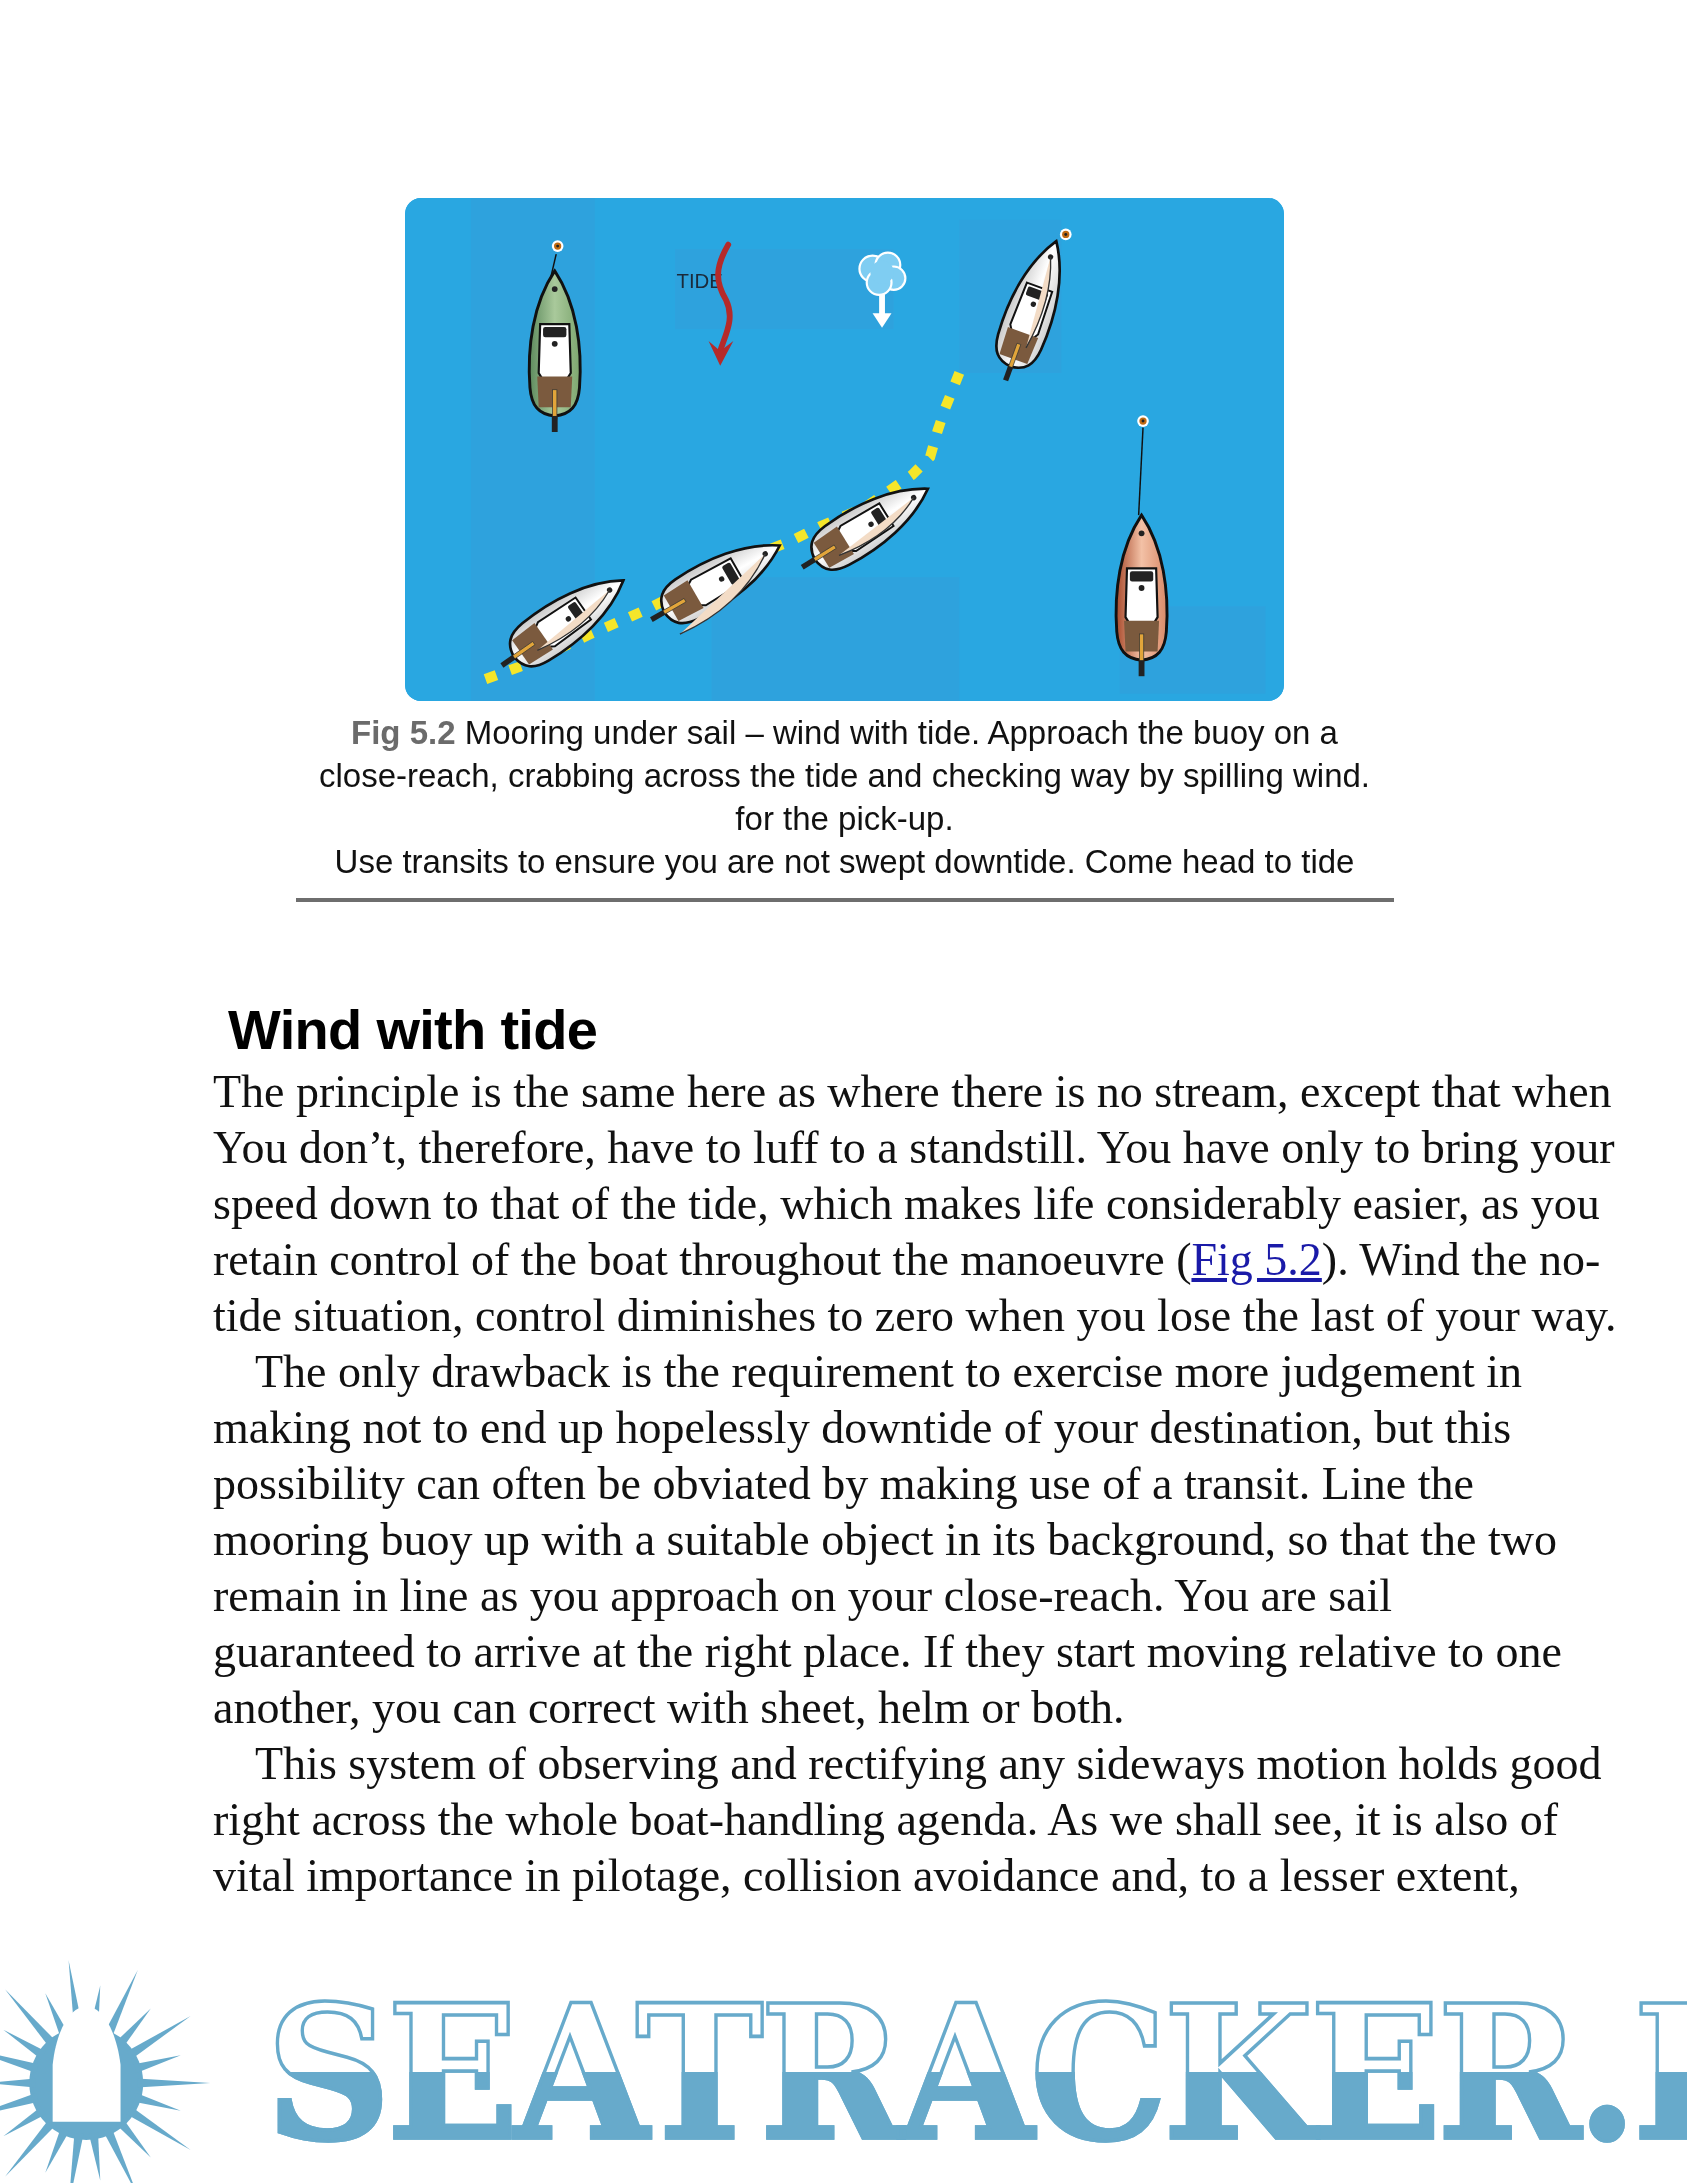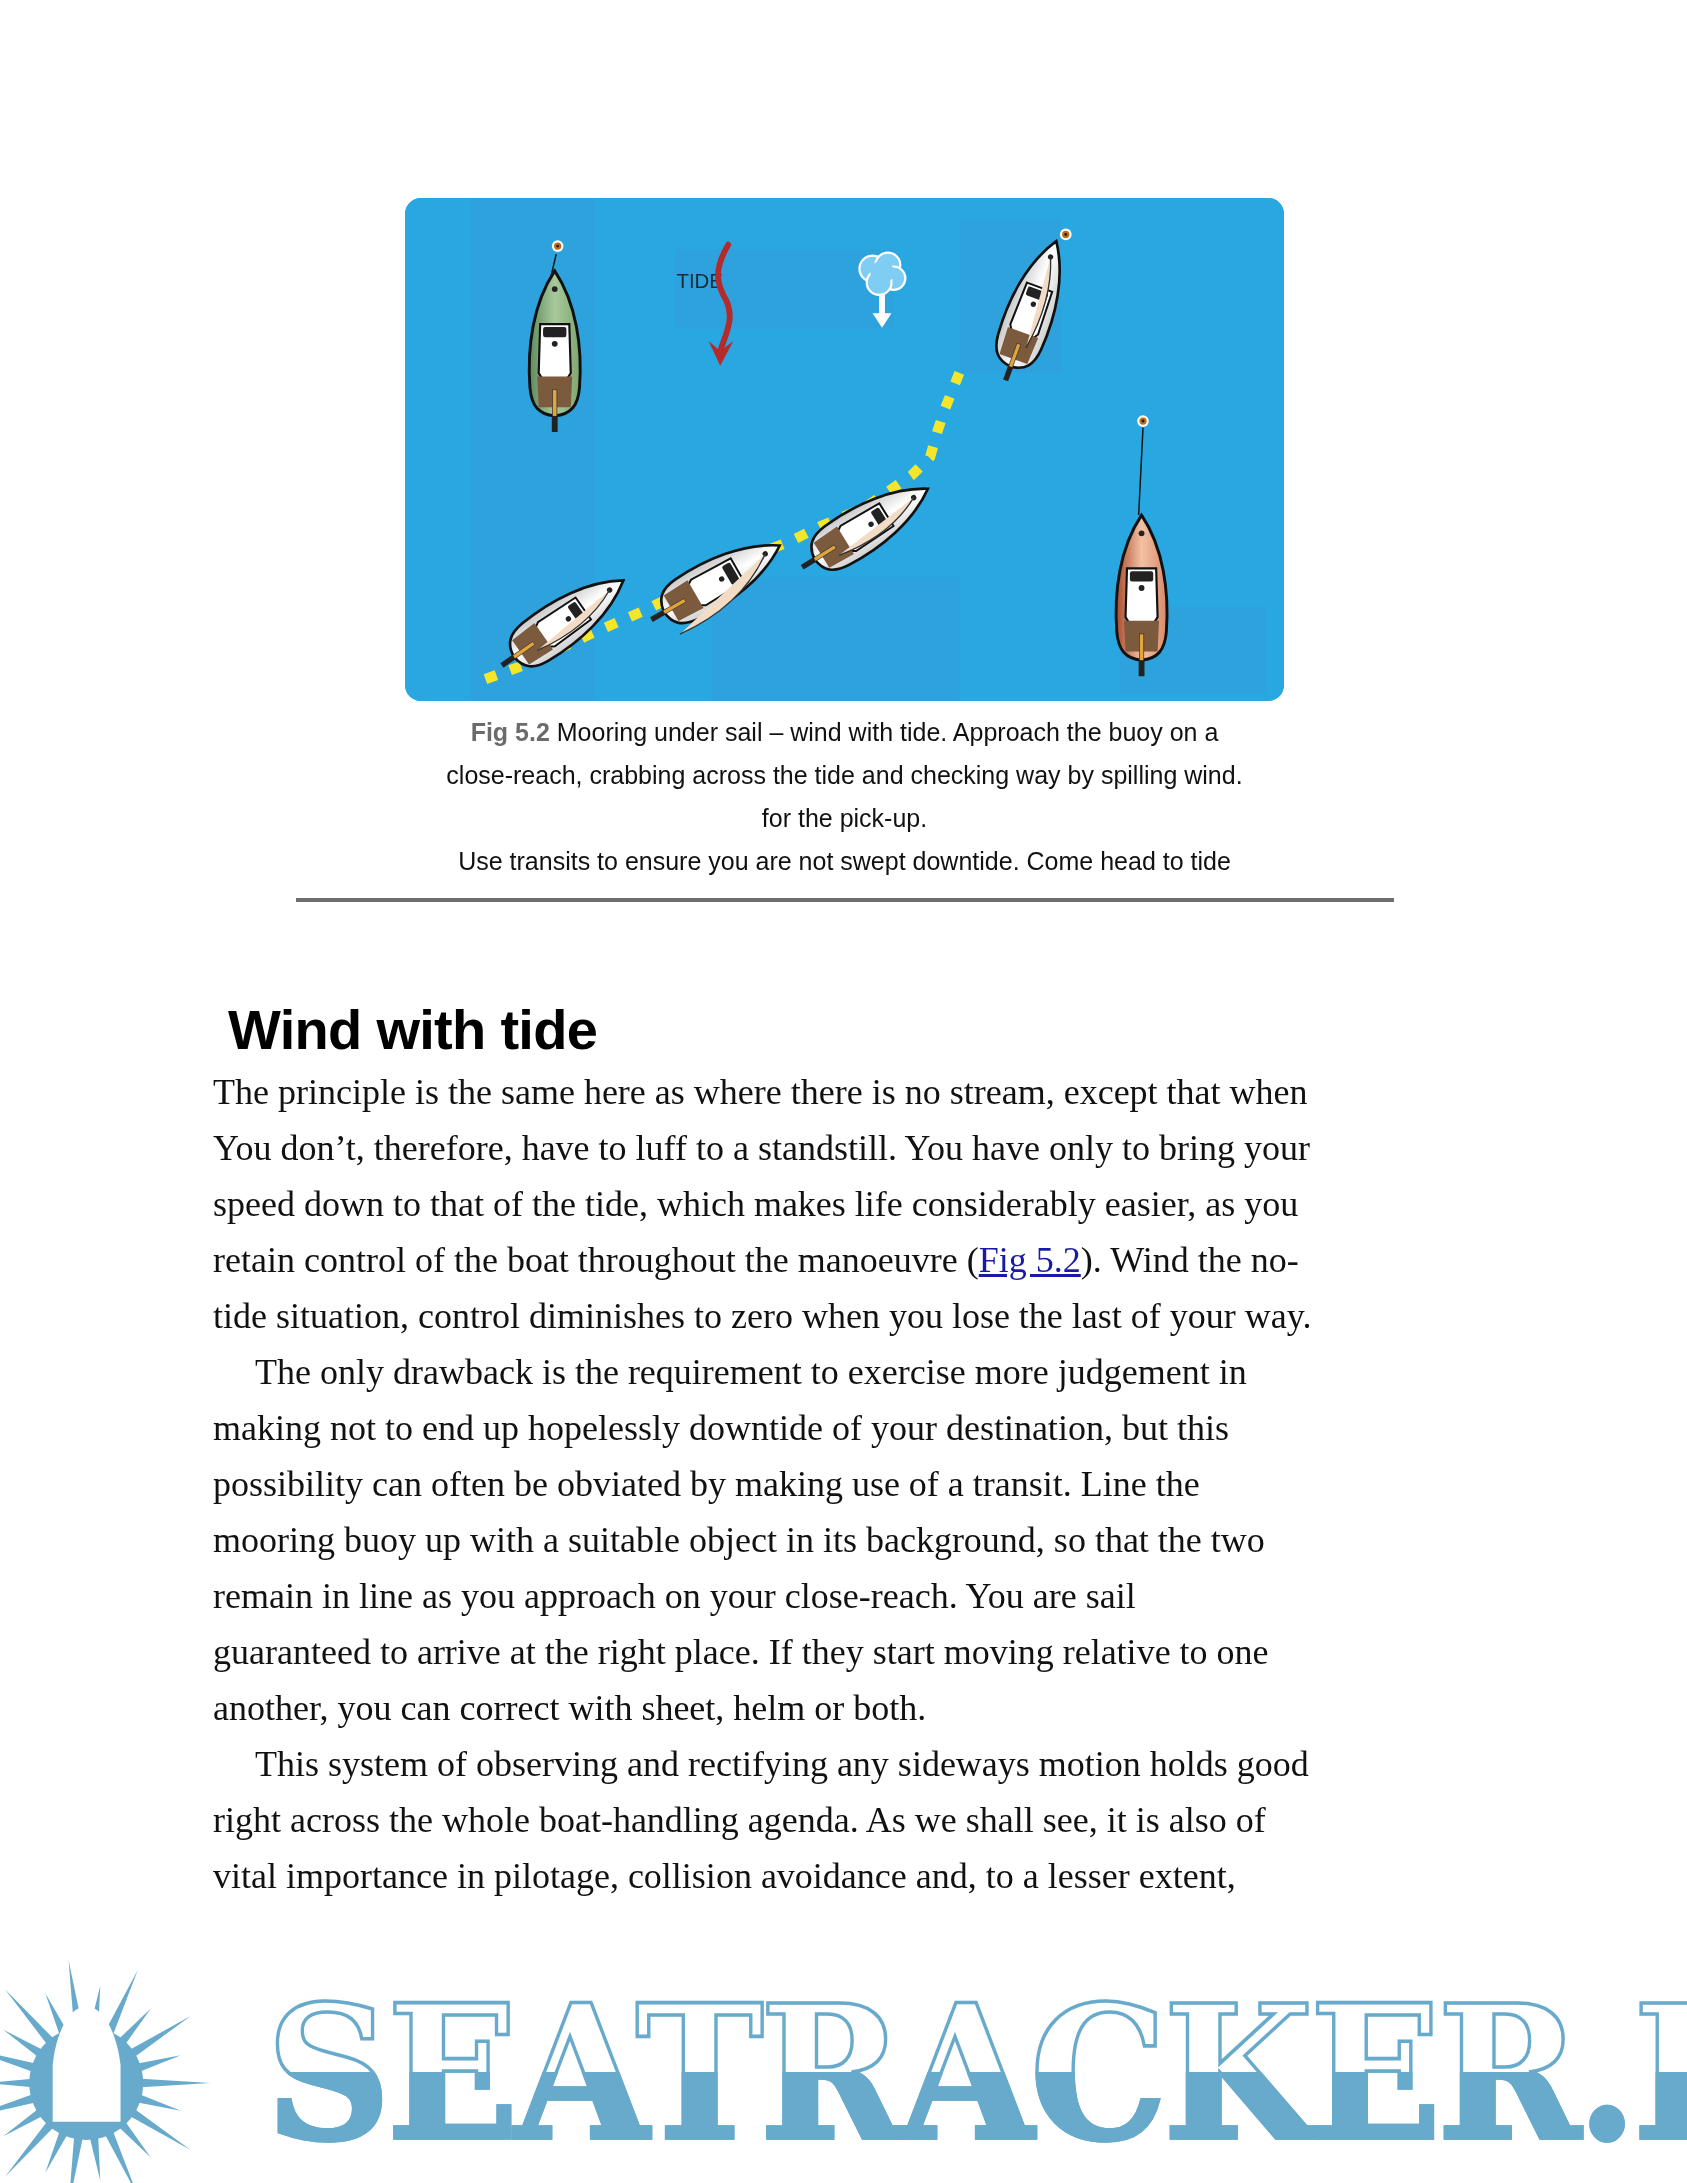--- a/index.html
+++ b/index.html
@@ -5,35 +5,35 @@
   html, body { margin: 0; padding: 0; background: #ffffff; }
   body { width: 1687px; height: 2183px; position: relative; overflow: hidden; }
   .figure {
     position: absolute; left: 405px; top: 198px; width: 879px; height: 503px;
     border-radius: 16px; overflow: hidden; background: #29a7e1;
   }
   .figure svg { display: block; width: 100%; height: 100%; }
   .caption {
     position: absolute; left: 277px; top: 711px; width: 1135px;
     text-align: center; font-family: "Liberation Sans", sans-serif;
-    font-size: 25px; line-height: 43px; color: #111;
+    font-size: 33px; line-height: 43px; color: #111;
   }
   .caption .fig-label { color: #6b6b6b; font-weight: bold; }
   .rule {
     position: absolute; left: 296px; top: 898px; width: 1098px; height: 3.6px;
     background: #6e6e6e;
   }
   .heading {
     position: absolute; left: 212px; top: 981px; margin: 16px;
     font-family: "Liberation Sans", sans-serif; font-weight: bold;
     font-size: 56px; color: #000; letter-spacing: -0.7px;
   }
   .body-text {
     position: absolute; left: 213px; top: 1064px; width: 1270px;
-    font-family: "Liberation Serif", serif; font-size: 36px; line-height: 56px;
+    font-family: "Liberation Serif", serif; font-size: 46px; line-height: 56px;
     color: #111;
   }
   .body-text p { margin: 0; text-align: justify; }
   .body-text p.indent { text-indent: 42px; }
   .body-text a { color: #1a1aa8; text-decoration: underline; }
   .line { display: block; white-space: nowrap; }
   .watermark {
     position: absolute; left: 0; top: 1937px; width: 1687px; height: 246px;
   }
   .wm-text {

